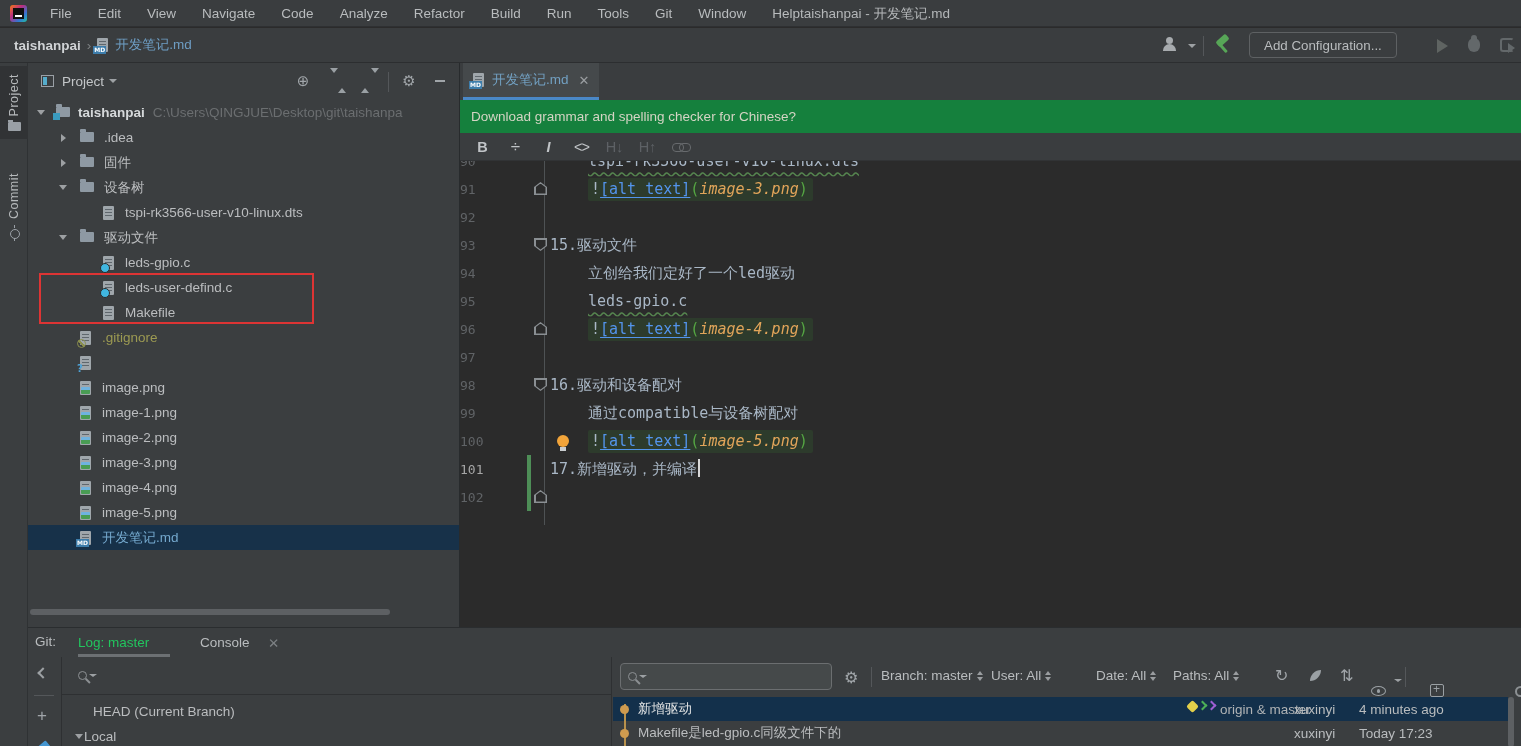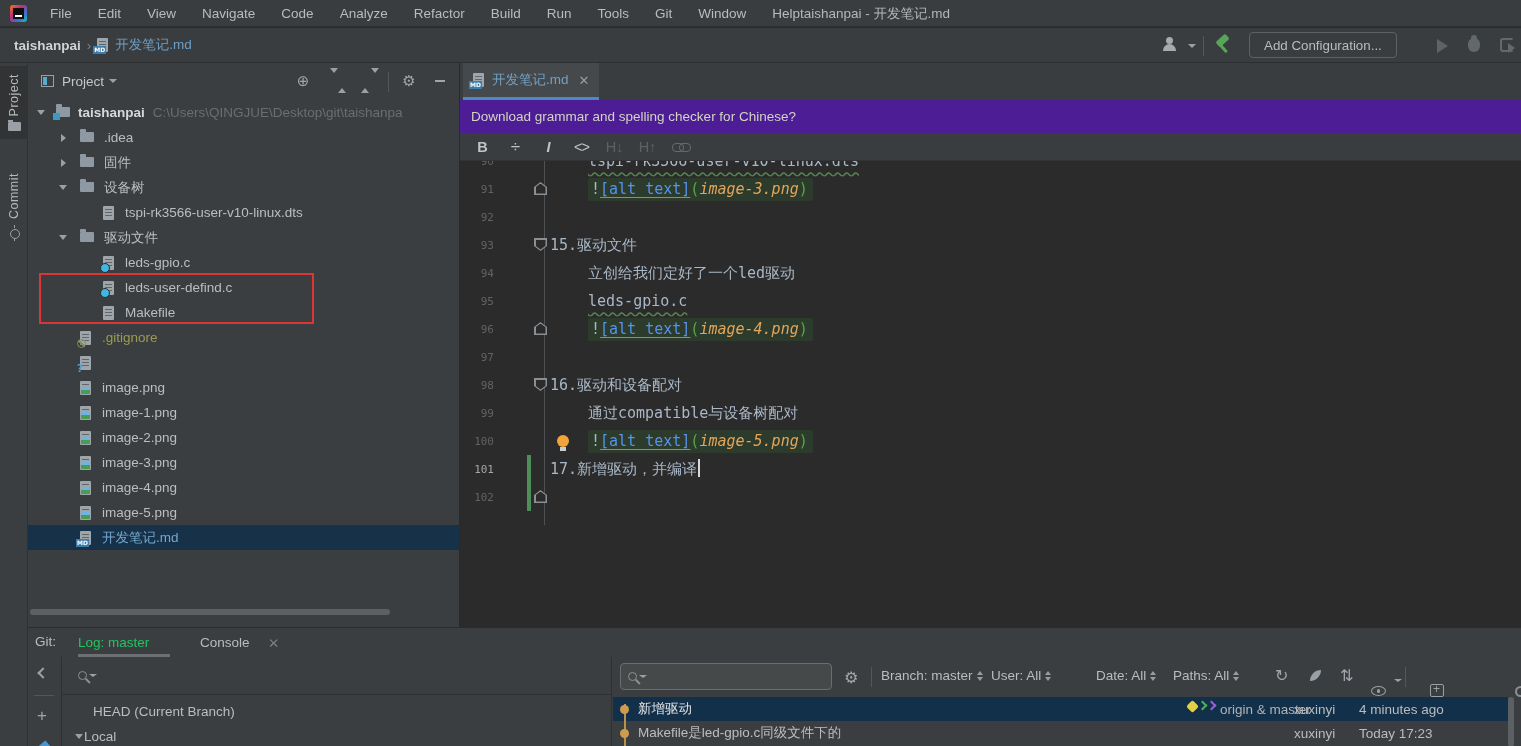--- a/index.html
+++ b/index.html
@@ -70,32 +70,32 @@
   #proj-hscroll{position:absolute;left:2px;top:546px;width:360px;height:6px;border-radius:3px;background:#5d6063}
   #red-box{left:39px;top:273px;width:275px;height:51px;border:2.5px solid #dd3434;z-index:40}
   .ext-ic{position:absolute;top:6px;width:12px;height:13px;background:linear-gradient(to right,#4aa0d8 0 3px,transparent 3px 4.5px,#57a35a 4.5px 7.5px,transparent 7.5px 9px,#4aa0d8 9px 12px)}
   .scr-ic{position:absolute;top:6px;width:11px;height:13px;background:#9aa0a6;border-radius:1px}
   .scr-ic::after{content:"";position:absolute;right:-3px;bottom:-2px;width:8px;height:8px;border-radius:50%;background:#40b6e0;border:1px solid #3b3e40}
   
   #tabbar{left:460px;top:63px;width:1061px;height:37px;background:#3a3d3f}
   #tab-active{position:absolute;left:3px;top:0;height:37px;padding:0 10px 0 10px;display:flex;align-items:center;background:#45494b;border-bottom:3px solid #4A88C7;color:#72a0c2}
   #tab-active .fi{position:relative;margin-right:8px}
   .tab-close{color:#9a9ea1;margin-left:10px;font-size:13px}
-  #banner{left:460px;top:100px;width:1061px;height:33px;background:#4c1d95;display:flex;align-items:center;padding-left:11px;color:#d4d4c4}
+  #banner{left:460px;top:100px;width:1061px;height:33px;background:#15803d;display:flex;align-items:center;padding-left:11px;color:#d4d4c4}
   #mdbar{left:460px;top:133px;width:1061px;height:28px;background:#3a3d3f;border-bottom:1px solid #313335;display:flex;align-items:center;gap:0;padding-left:6px}
   .mbtn{width:33px;text-align:center;color:#c0c4c7;font-size:14.5px;cursor:default}
   .mbtn.dis{color:#5d6165}
   .mbtn.b{font-weight:700}.mbtn.i{font-style:italic;font-weight:600}
   .link-ic{display:inline-block;position:relative;width:18px;height:10px;opacity:.55}
   .link-ic::before,.link-ic::after{content:"";position:absolute;width:10px;height:7px;border:1.5px solid #8c9093;border-radius:4px;top:1px}
   .link-ic::before{left:0}.link-ic::after{left:7px}
   #editor-body{left:460px;top:161px;width:1061px;height:466px;background:#2b2b2b;overflow:hidden;
     font-family:"DejaVu Sans Mono","Liberation Mono",monospace;font-size:15px;color:#a9b7c6}
   .eline{position:absolute;left:0;width:100%;height:28px;display:flex;align-items:center}
-  .lnum{position:absolute;left:0;width:34px;text-align:right;font-size:11px;color:#606366}
+  .lnum{position:absolute;left:0;width:34px;text-align:left;font-size:13px;color:#606366}
   .lnum.cur{color:#a6a6a6}
   .lct{position:absolute;white-space:pre}
   .fold-line{position:absolute;left:84px;top:0;width:1px;height:364px;background:#4e5254}
   .gchange{position:absolute;left:67px;top:294px;width:4px;height:56px;background:#4e8e57}
   .pent{position:absolute;left:74px;width:13px;height:13px;background:#8a8f93}
   .pent::after{content:"";position:absolute;inset:1.5px;background:#2b2b2b;clip-path:inherit}
   .pent.up{clip-path:polygon(50% 0,100% 38%,100% 100%,0 100%,0 38%)}
   .pent.down{clip-path:polygon(0 0,100% 0,100% 62%,50% 100%,0 62%)}
   .bulb{position:absolute;left:97px;width:12px;height:12px;border-radius:50%;background:#f2a43a}
   .bulb::after{content:"";position:absolute;left:3px;bottom:-3.5px;width:6px;height:3.5px;background:#c9cdd0}

